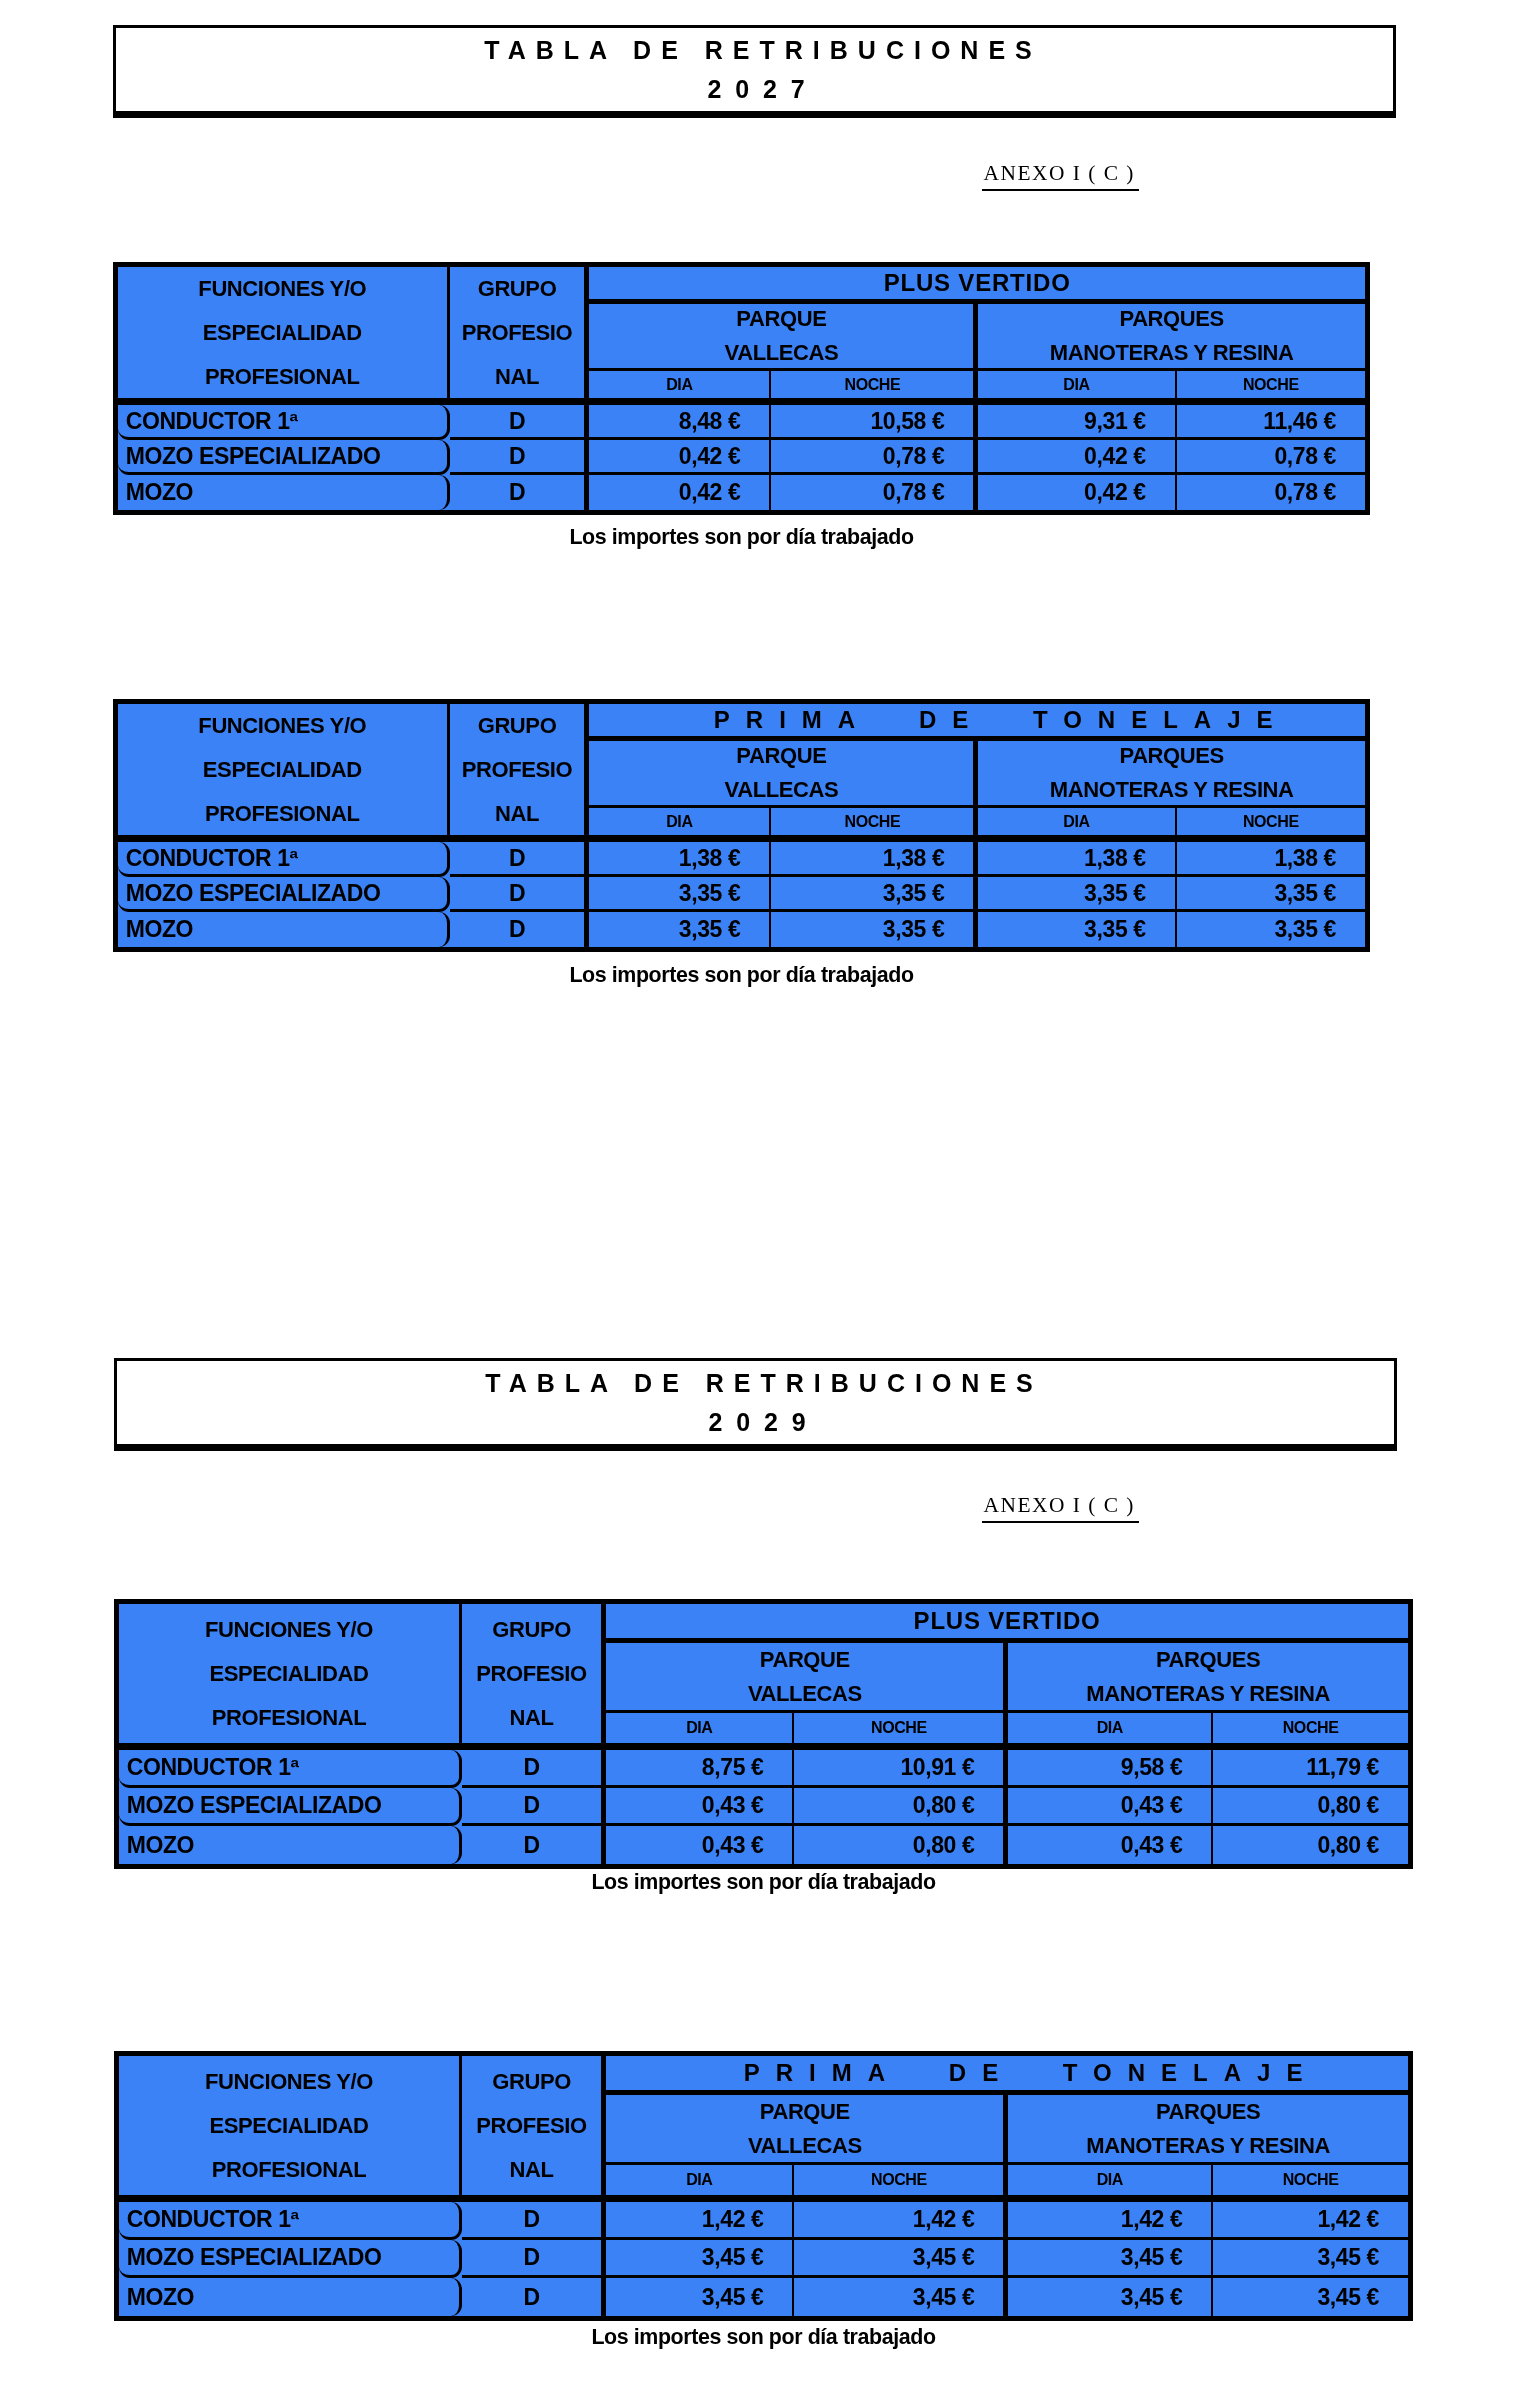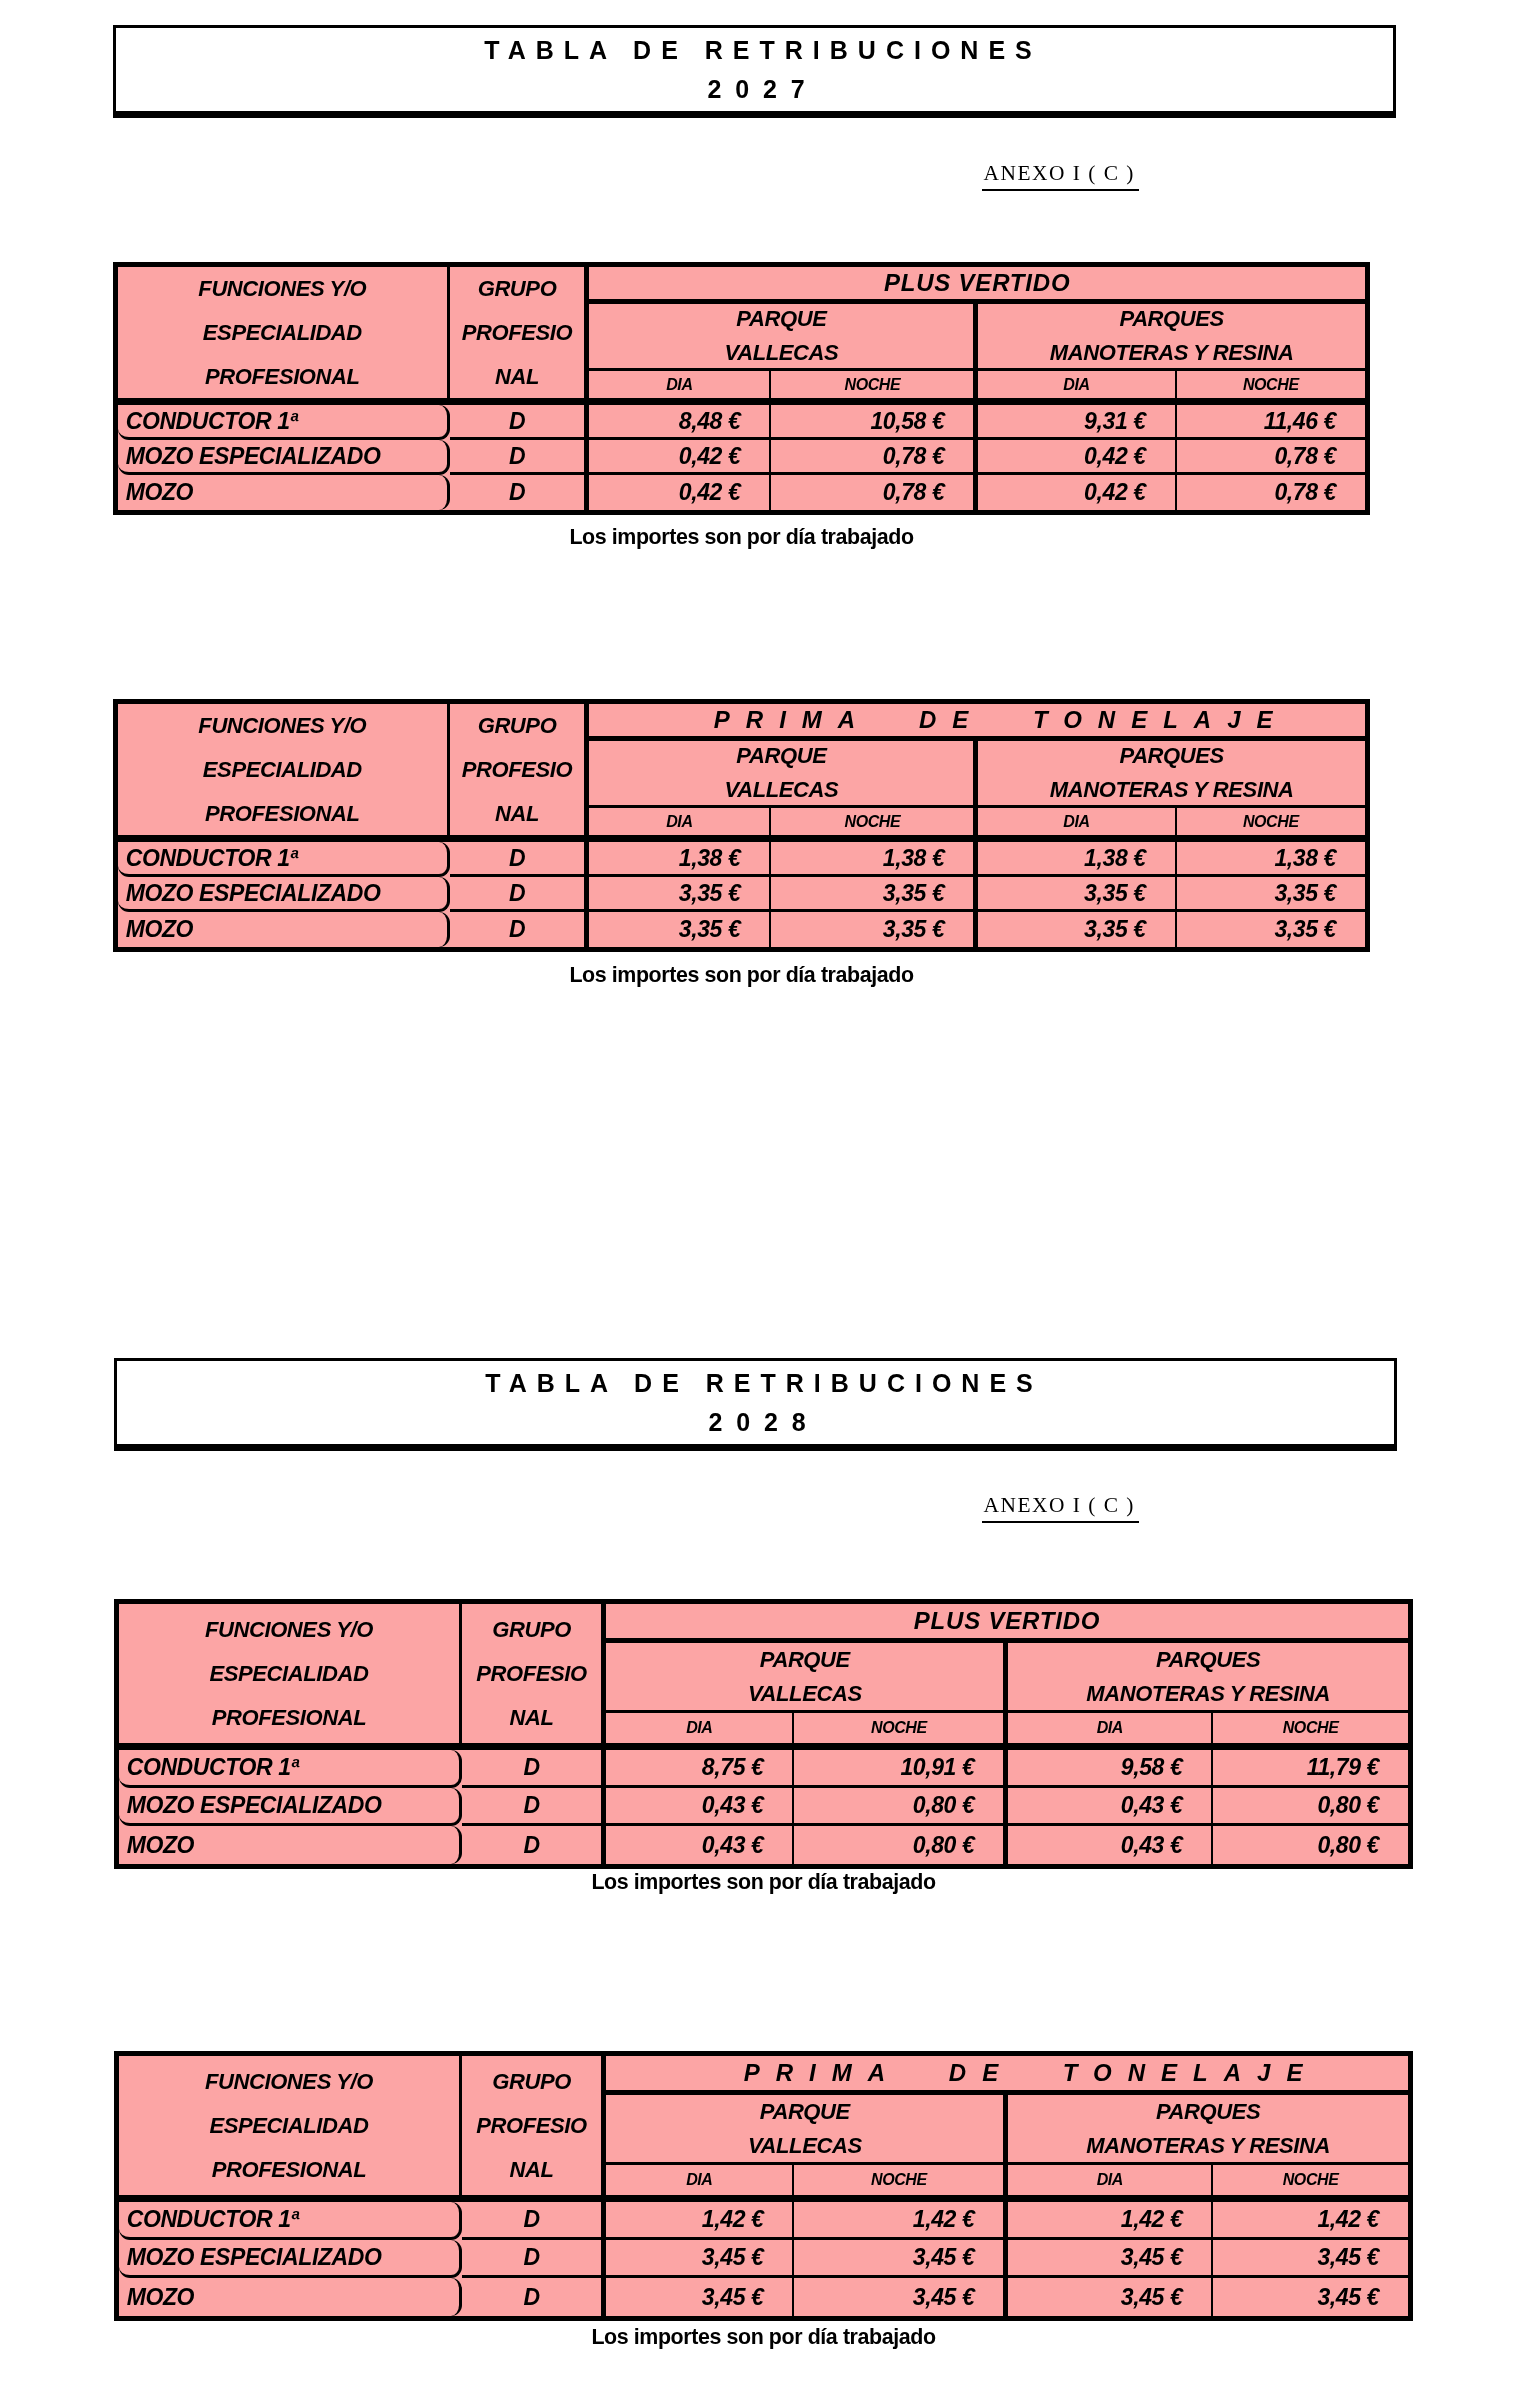--- a/index.html
+++ b/index.html
@@ -29,23 +29,22 @@
     position:absolute;font-family:"Liberation Serif",serif;
     font-size:21.4px;letter-spacing:1.5px;white-space:nowrap;
     border-bottom:2.3px solid #000;padding:0 4.6px 3.1px 1.5px;
   }
   #ax1{left:982px;top:161px;}
   #ax2{left:982px;top:1493px;}
 
   
   .rt{
     position:absolute;display:grid;box-sizing:border-box;
-    border:5.4px solid #000;background:#fca5a5;
+    border:5.4px solid #000;background:#3b82f6;
     grid-template-columns:26.6% 11.2% 14.6% 16.6% 15.9% 15.1%;
-    font-style:italic;
   }
   .rt.s1{grid-template-rows:37px 67px 34px 35px 35px 35px;}
   .rt.s2{grid-template-rows:39px 70px 37px 38px 38px 38px;}
   #t1{left:113px;top:262px;width:1257px;}
   #t2{left:113px;top:699px;width:1257px;}
   #t3{left:114px;top:1599px;width:1299px;}
   #t4{left:114px;top:2051px;width:1299px;}
 
   .cell{display:flex;align-items:center;justify-content:center;box-sizing:border-box;letter-spacing:-0.4px;}
 
@@ -188,21 +187,21 @@
     <div class="cell d-grupo r2 last">D</div>
     <div class="cell d-val c3 r2 last">3,35 €</div>
     <div class="cell d-val c4 r2 last">3,35 €</div>
     <div class="cell d-val c5 r2 last">3,35 €</div>
     <div class="cell d-val c6 r2 last">3,35 €</div>
   </div>
   <div class="note" id="n2">Los importes son por día trabajado</div>
 
   <div class="titlebox" id="tb2">
     <div class="doc-title">TABLA DE RETRIBUCIONES</div>
-    <div class="doc-year">2028</div>
+    <div class="doc-year">2029</div>
   </div>
 
   <div class="anexo" id="ax2">ANEXO I ( C )</div>
 
   <div class="rt s2" id="t3">
     <div class="cell h-func">
       <span>FUNCIONES Y/O</span>
       <span>ESPECIALIDAD</span>
       <span>PROFESIONAL</span>
     </div>

